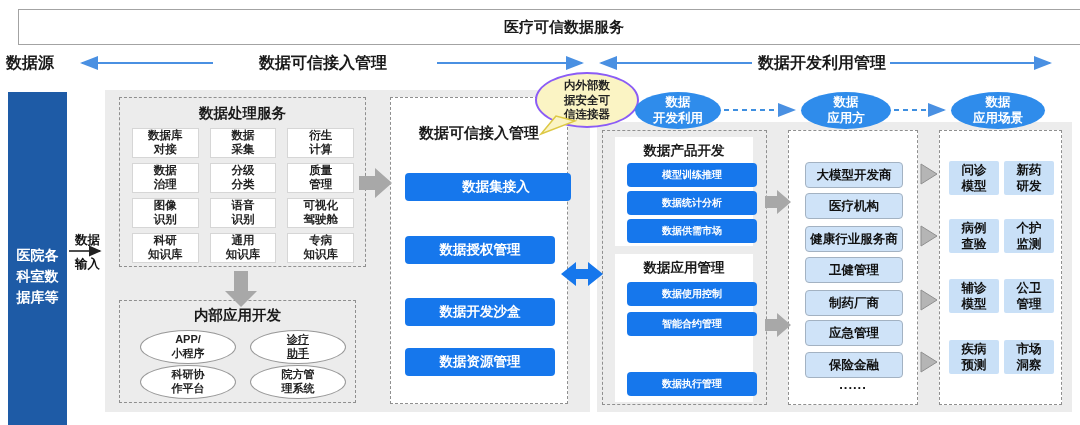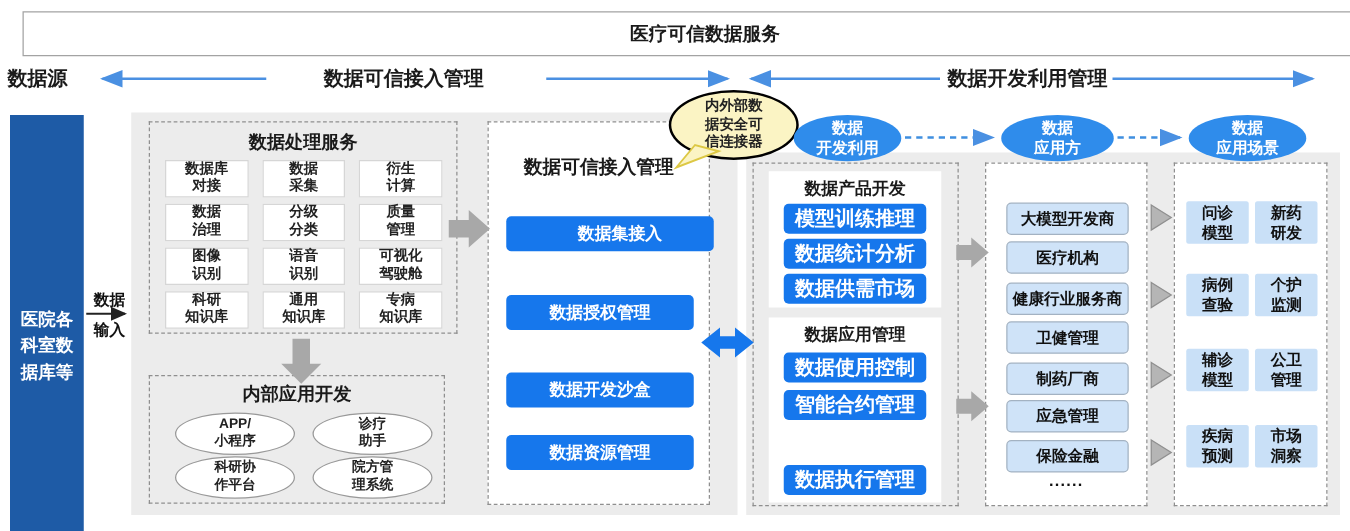--- a/index.html
+++ b/index.html
@@ -26,33 +26,33 @@
   .proc-item{background:#fff;border:1px solid #d6d6d6;min-height:28px;font-size:11.5px;
              font-weight:600;line-height:1.2;color:#222;display:flex;align-items:center;
              justify-content:center;text-align:center;white-space:pre-line;}
 
   .oval{background:#fff;border:1.5px solid #999;border-radius:50%;font-size:11px;
         font-weight:600;line-height:1.25;color:#222;}
 
   .panel-white{background:#fff;}
   .btn{background:#1677ec;color:#fff;font-weight:700;border-radius:4px;}
   .access-btn{left:14px;width:150px;height:28px;font-size:13.5px;}
-  .mini-btn{left:12px;width:114px;height:24px;font-size:16px;}
+  .mini-btn{left:12px;width:130px;height:24px;font-size:10px;}
   .card-title{font-size:13.5px;font-weight:700;text-align:center;margin-top:5px;}
 
   .consumer-box{left:16px;width:96px;height:24px;background:#cfe3f8;border:1px solid #a3b2c2;
                 border-radius:4px;font-size:12.5px;font-weight:700;color:#111;}
   .dots{font-size:13px;font-weight:700;letter-spacing:1px;color:#111;}
   .scene-box{width:50px;height:34px;background:#c9e0f7;border-radius:2px;font-size:12.5px;
              font-weight:700;line-height:1.3;color:#111;}
 
   .stage-ellipse{background:#2f8ceb;border-radius:50%;color:#fff;font-size:12.5px;
                  font-weight:700;line-height:1.25;z-index:4;}
   .bubble{left:535px;top:72px;width:100px;height:52px;background:#fbf4c4;
-          border:2px solid #000000;border-radius:50%;font-size:11.5px;font-weight:700;
+          border:2px solid #8b5cf6;border-radius:50%;font-size:11.5px;font-weight:700;
           line-height:1.3;color:#222;z-index:4;}
   #overlay{position:absolute;left:0;top:0;z-index:6;pointer-events:none;}
 </style>
 </head>
 <body>
 
 <div id="stage">
 
   <div class="abs ctr title-bar">医疗可信数据服务</div>
 
@@ -95,21 +95,21 @@
 知识库</div>
       <div class="proc-item">专病
 知识库</div>
     </div>
   </div>
 
   <div class="abs dashed-box" style="left:119px;top:300px;width:237px;height:103px;">
     <div class="box-title" style="margin-top:5px;">内部应用开发</div>
     <div class="abs ctr pre oval" style="left:20px;top:29px;width:94px;height:32px;">APP/
 小程序</div>
-    <div class="abs ctr pre oval" style="left:130px;top:29px;width:94px;height:32px;">诊疗
+    <div class="abs ctr pre oval" style="left:130px;top:29px;width:94px;height:32px;text-decoration:underline;">诊疗
 助手</div>
     <div class="abs ctr pre oval" style="left:20px;top:64px;width:94px;height:32px;">科研协
 作平台</div>
     <div class="abs ctr pre oval" style="left:130px;top:64px;width:94px;height:32px;">院方管
 理系统</div>
   </div>
 
   <div class="abs dashed-box panel-white" style="left:390px;top:97px;width:178px;height:307px;">
     <div class="box-title" style="margin-top:26px;font-size:15px;">数据可信接入管理</div>
     <div class="abs ctr btn access-btn" style="top:75px;padding-left:16px;">数据集接入</div>

